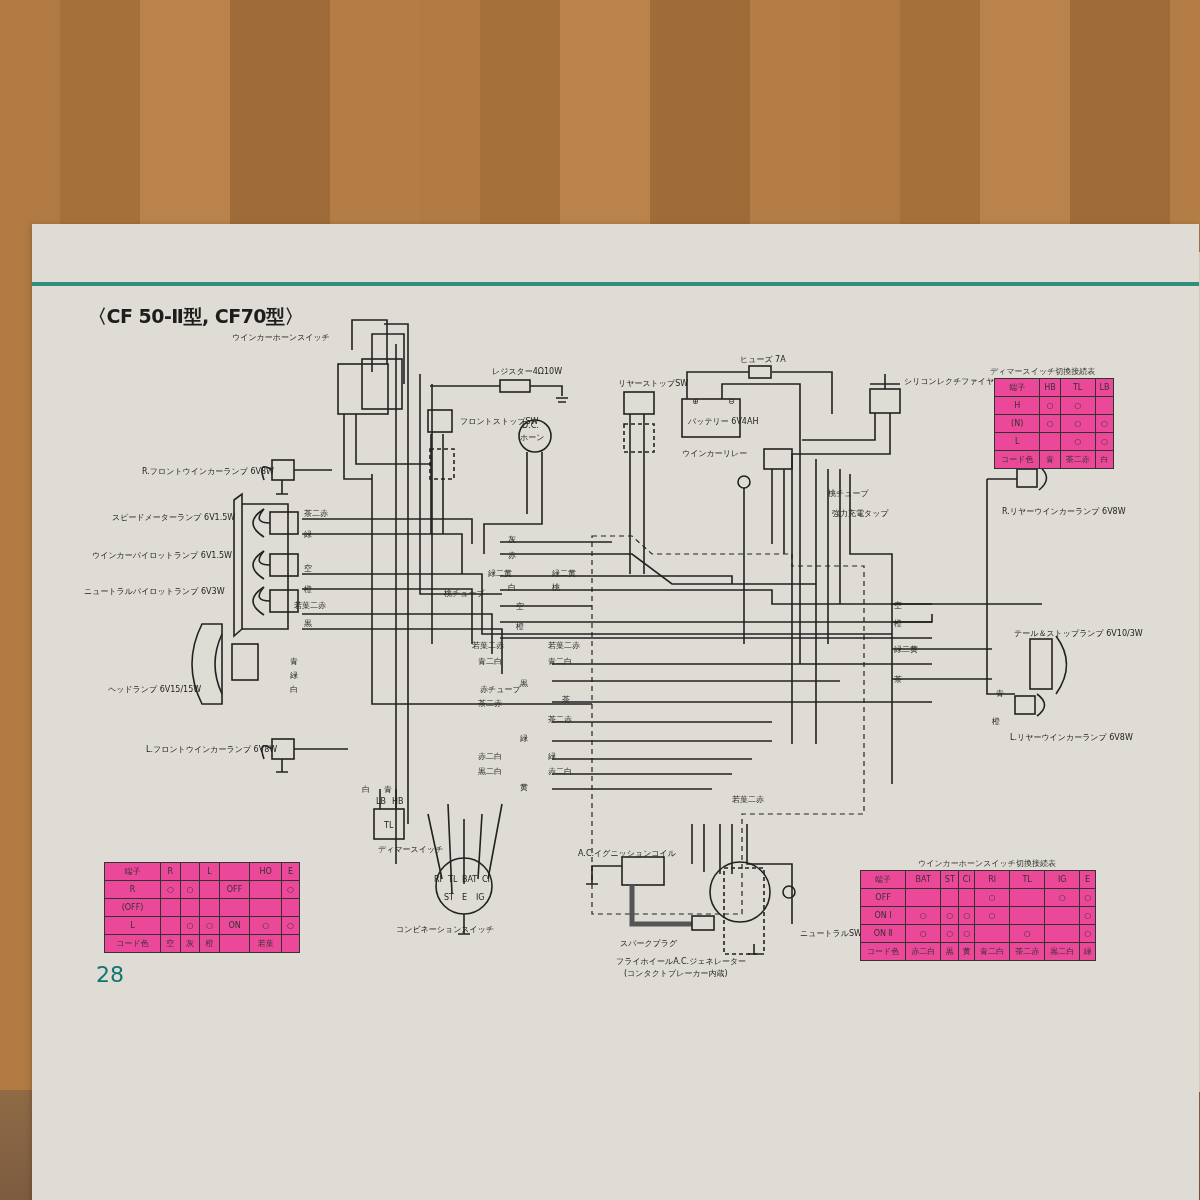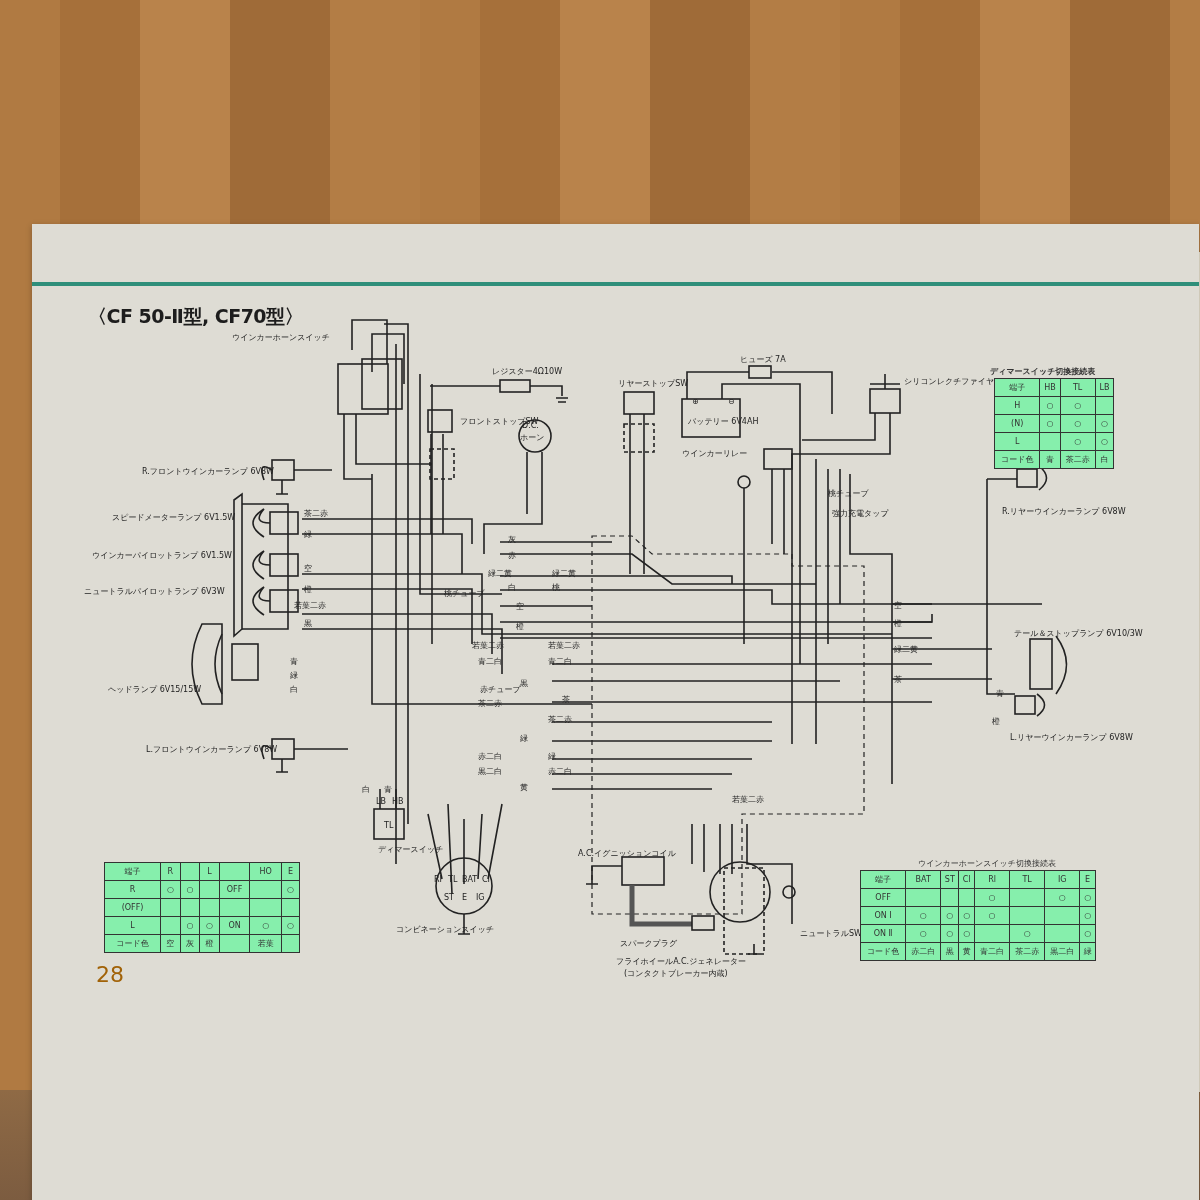--- a/index.html
+++ b/index.html
@@ -4,25 +4,25 @@
 <style>
   html,body{margin:0;padding:0;}
   body{width:1200px;height:1200px;background:#a8763f;position:relative;overflow:hidden;font-family:"DejaVu Sans",sans-serif;}
   .wood{position:absolute;inset:0;background:
     repeating-linear-gradient(90deg,#b07a42 0 60px,#a6703a 60px 140px,#b9834b 140px 230px,#9f6b38 230px 330px,#b37d45 330px 420px);}
   .wood-bottom{position:absolute;left:0;right:0;top:1090px;bottom:0;background:linear-gradient(180deg,#8f6a45,#7c5c40);}
   .page-right{position:absolute;left:1150px;top:252px;width:60px;height:840px;background:#e9e2cf;box-shadow:-2px 0 4px rgba(0,0,0,.15);}
   .page{position:absolute;left:32px;top:224px;width:1122px;height:1018px;background:#dedcd4;box-shadow:0 2px 6px rgba(0,0,0,.25);padding-left:45px;}
   .rule{position:absolute;left:0;right:0;top:58px;height:4px;background:#2f8f7a;}
   .title{position:absolute;left:56px;top:80px;font-family:"DejaVu Sans",sans-serif;font-weight:bold;font-size:19px;color:#1d1d1d;letter-spacing:-0.5px;}
-  .pagenum{position:absolute;left:64px;top:738px;font-size:22px;color:#a16207;}
+  .pagenum{position:absolute;left:64px;top:738px;font-size:22px;color:#0f766e;}
   .caption{position:absolute;left:198px;top:738px;font-size:22px;font-weight:bold;color:#1a1a1a;letter-spacing:1px;}
   svg{position:absolute;left:0;top:0;}
   .lbl{font-family:"DejaVu Sans",sans-serif;font-size:8px;fill:#222;}
-  .tbl{position:absolute;border-collapse:collapse;font-size:8px;color:#333;background:#86efac;}
+  .tbl{position:absolute;border-collapse:collapse;font-size:8px;color:#333;background:#ec4899;}
   .tbl td{border:1px solid #333;text-align:center;padding:0 2px;height:17px;}
   .tbl-title{position:absolute;font-size:8px;color:#333;}
 </style>
 </head>
 <body>
 
 <div class="wood"></div>
 <div class="wood-bottom"></div>
 <div class="page-right"></div>
 
@@ -228,21 +228,21 @@
       <text x="430" y="676">E</text>
       <text x="444" y="676">IG</text>
       <text x="344" y="580">LB</text>
       <text x="360" y="580">HB</text>
       <text x="352" y="604">TL</text>
       <text x="660" y="180">⊕</text>
       <text x="696" y="180">⊖</text>
     </g>
   </svg>
 
-  <div class="tbl-title" style="left:958px;top:142px;font-weight:bold;">ディマースイッチ切換接続表</div>
+  <div class="tbl-title" style="left:958px;top:142px;">ディマースイッチ切換接続表</div>
   <table class="tbl" style="left:962px;top:154px;width:120px;">
     <tbody>
         <tr>
           <td>端子</td>
           <td>HB</td>
           <td>TL</td>
           <td>LB</td>
         </tr>
     <tr>
           <td>H</td>

